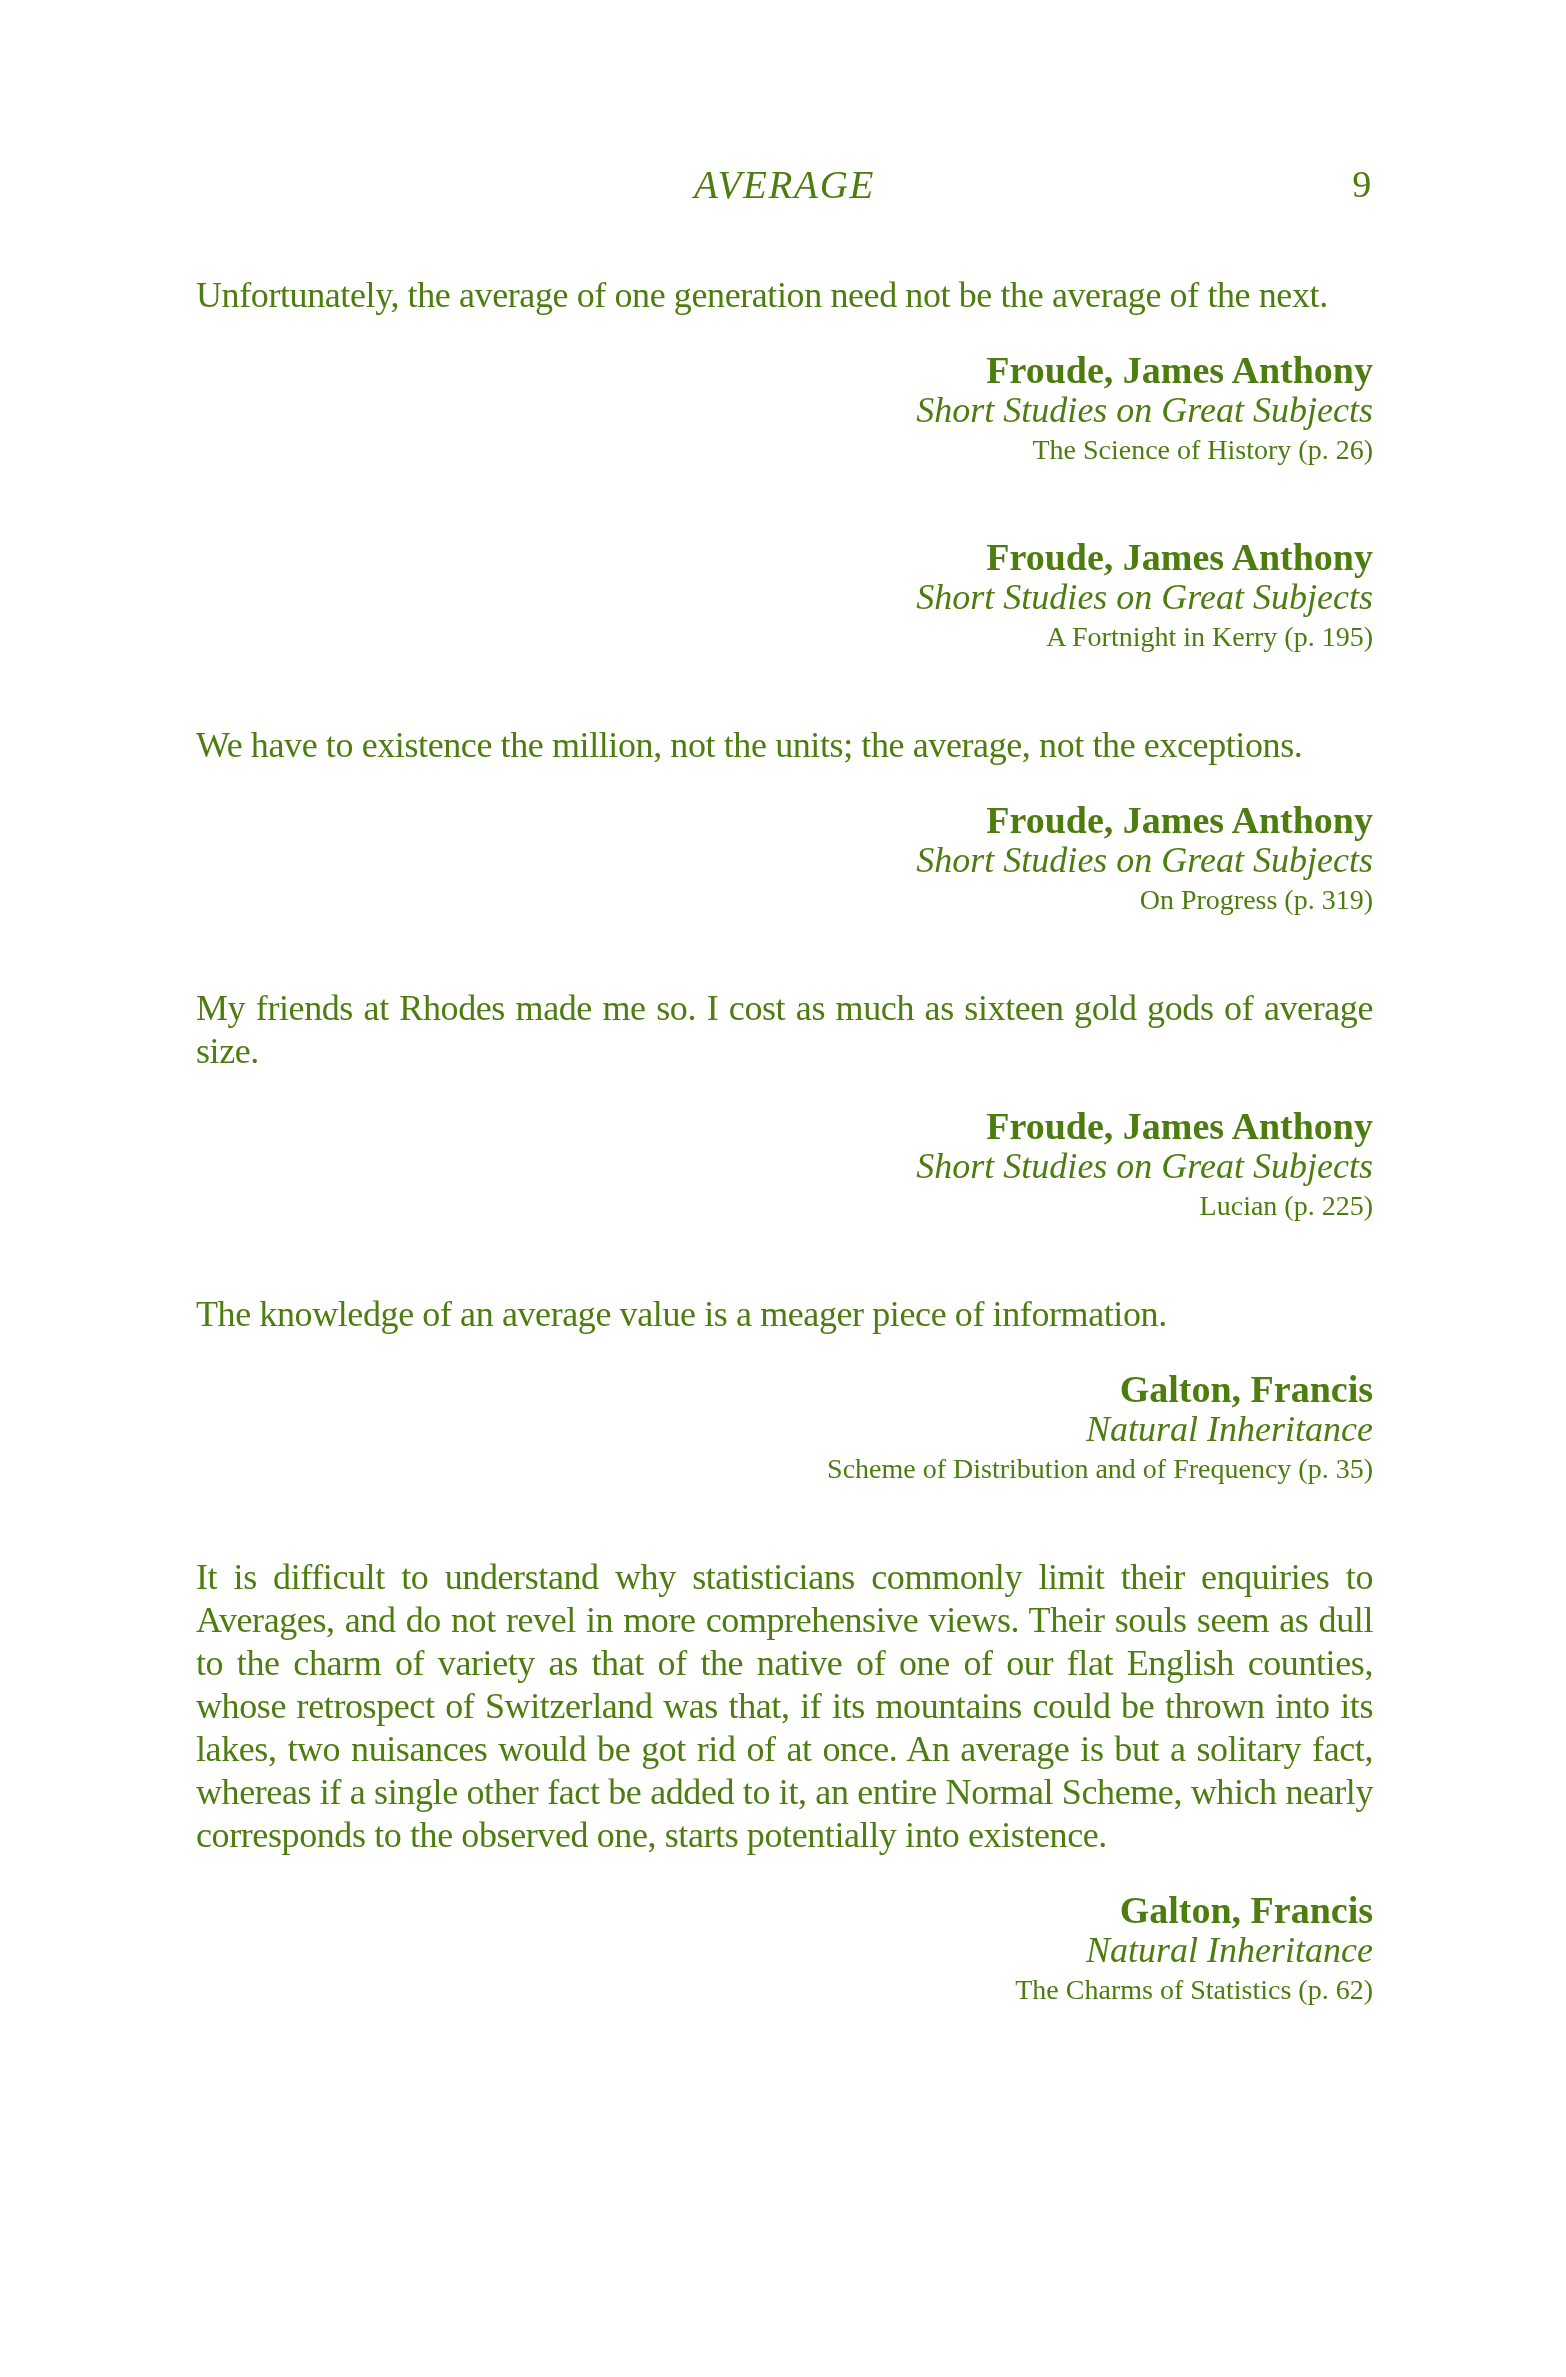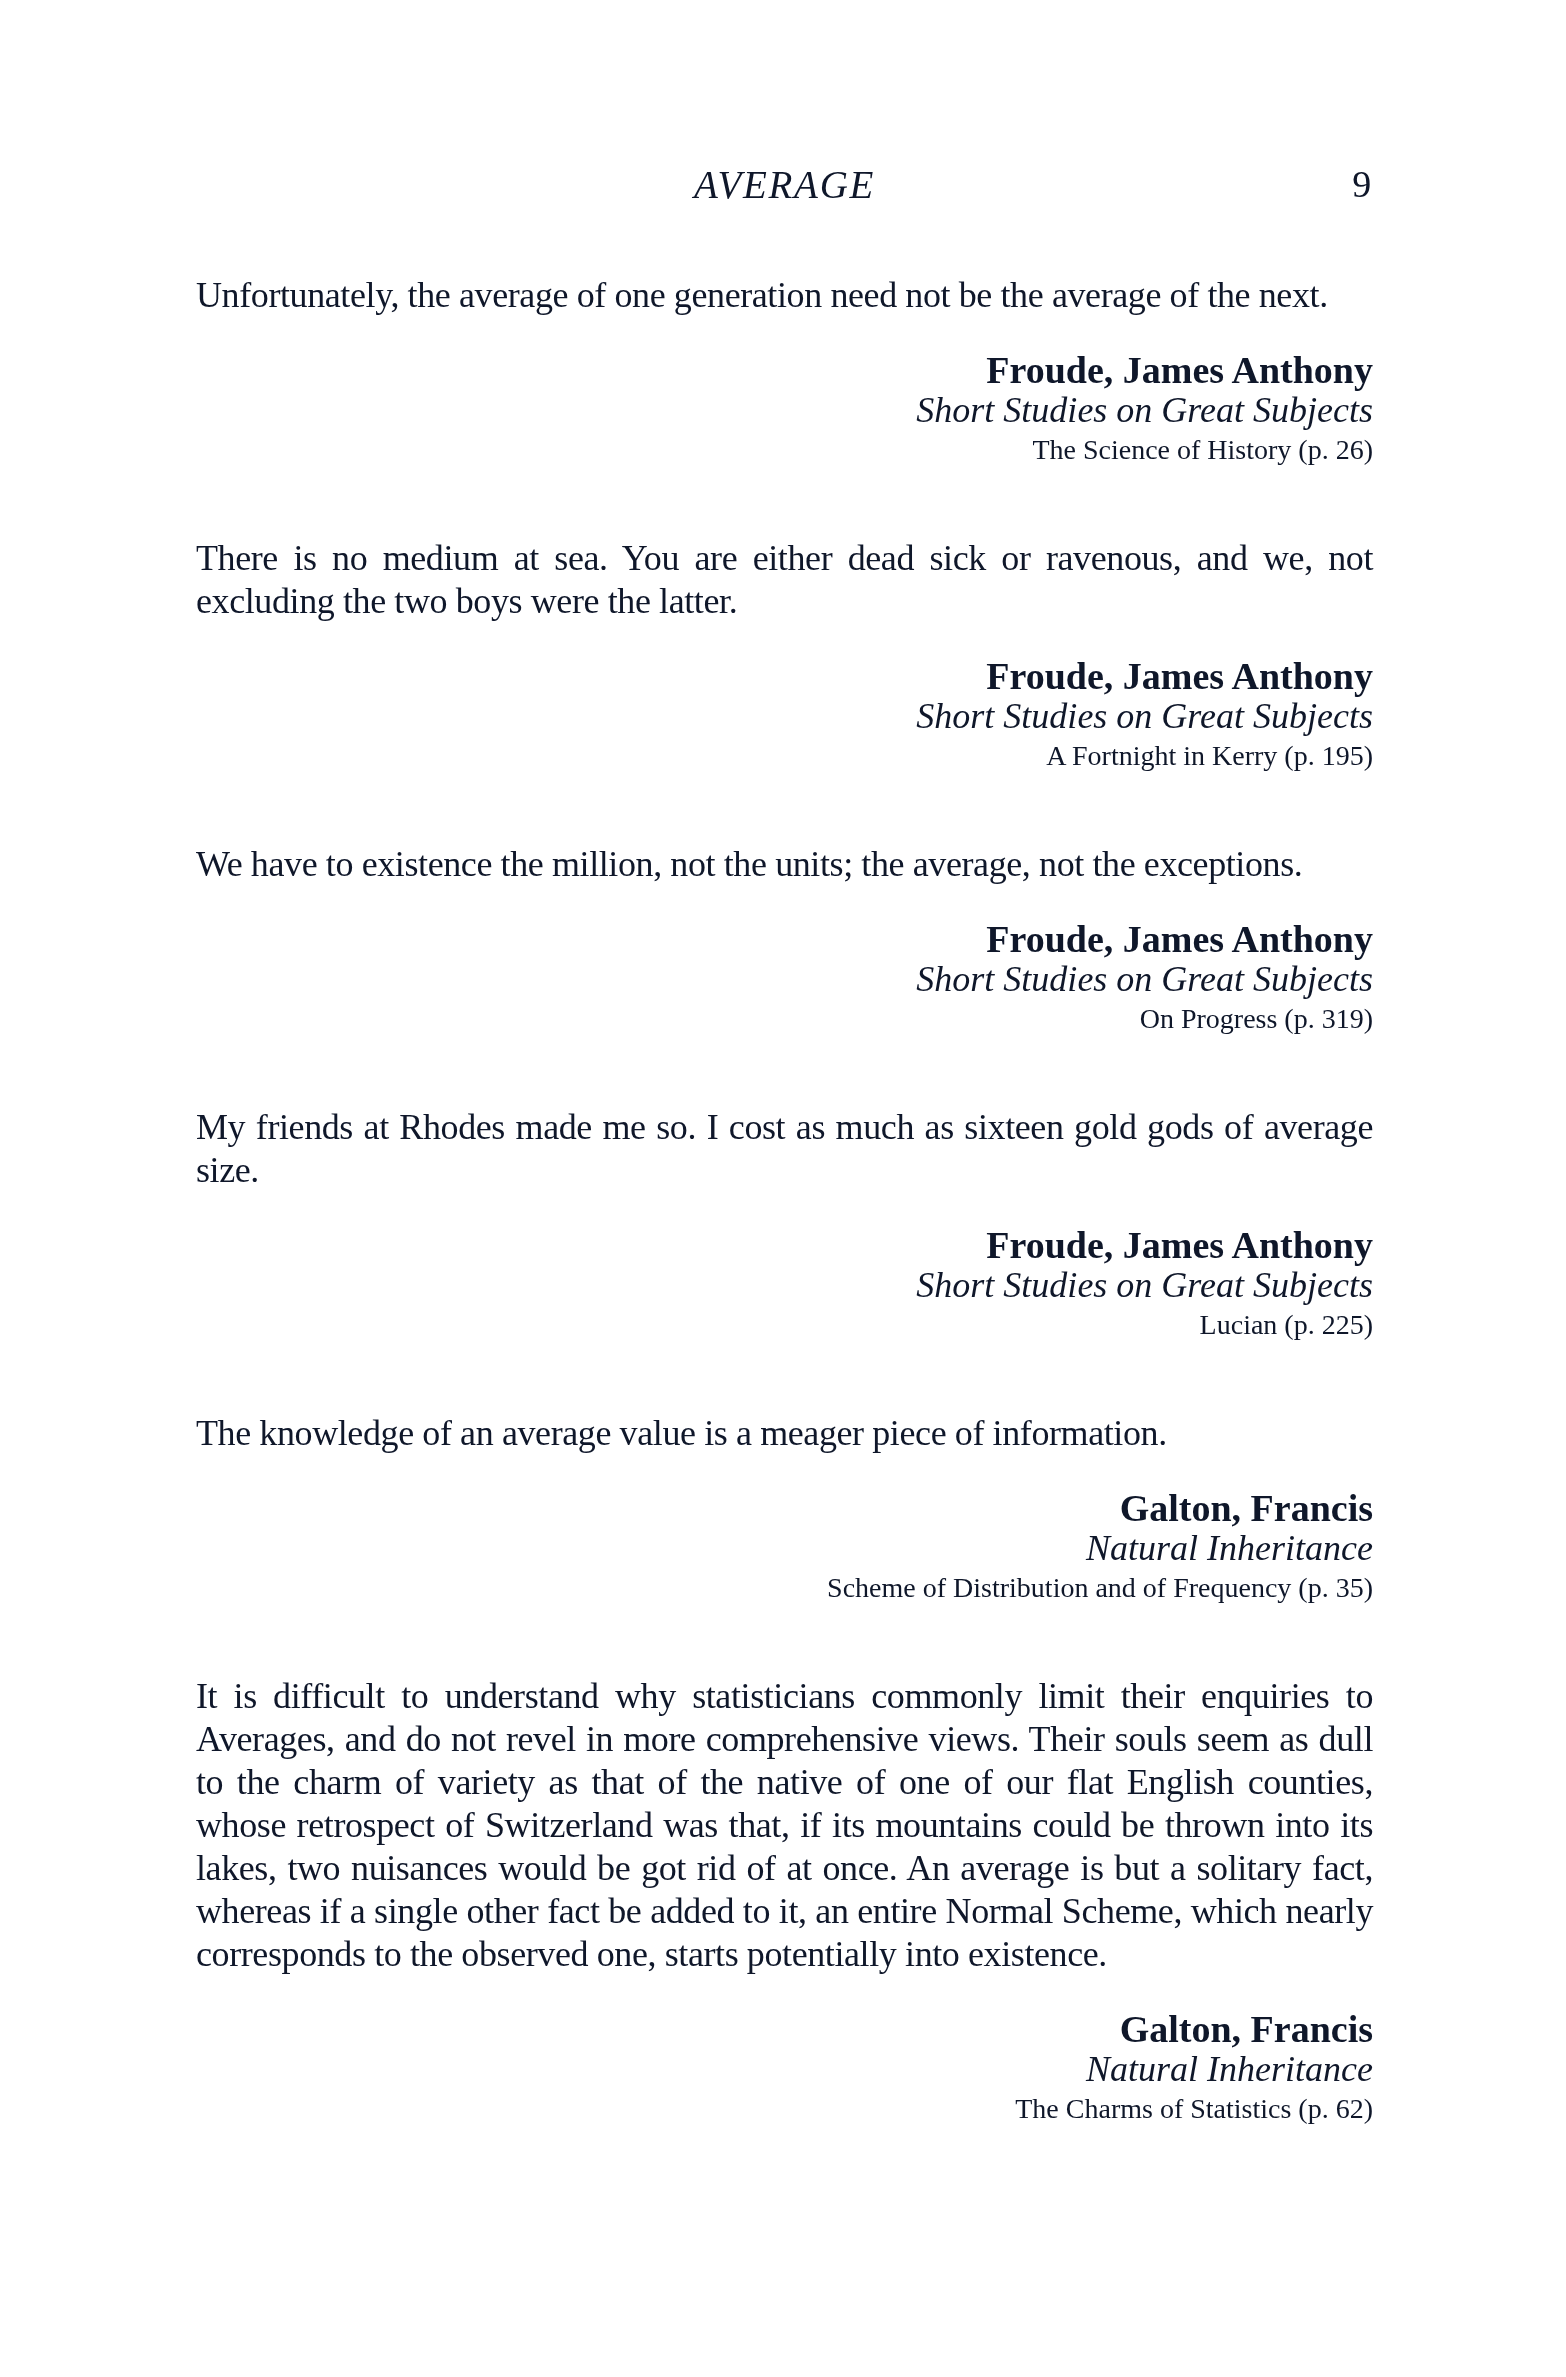--- a/index.html
+++ b/index.html
@@ -2,21 +2,21 @@
 <html style="font-size:13.7px"><head>
 <meta charset="utf-8">
 <style>
   html, body { margin: 0; padding: 0; background: #e8e8e8; }
   .page {
     position: relative;
     width: 1566px;
     height: 2377px;
     margin: 0 auto;
     background: #ffffff;
-    color: #0f172a;
+    color: #4d7c0f;
     font-family: "Liberation Serif", "DejaVu Serif", serif;
     box-sizing: border-box;
     padding: 163px 193px 0 196px;
     overflow: hidden;
   }
   .running-head {
     position: relative;
     height: 43px;
     line-height: 43px;
   }
@@ -73,21 +73,20 @@
   <div class="quote-block first">
     <div class="quote-text">Unfortunately, the average of one generation need not be the average of the next.</div>
     <div class="attribution">
       <div class="author">Froude, James Anthony</div>
       <div class="source">Short Studies on Great Subjects</div>
       <div class="reference">The Science of History (p. 26)</div>
     </div>
   </div>
 
   <div class="quote-block">
-    <div class="quote-text">There is no medium at sea. You are either dead sick or ravenous, and we, not excluding the two boys were the latter.</div>
     <div class="attribution">
       <div class="author">Froude, James Anthony</div>
       <div class="source">Short Studies on Great Subjects</div>
       <div class="reference">A Fortnight in Kerry (p. 195)</div>
     </div>
   </div>
 
   <div class="quote-block">
     <div class="quote-text">We have to existence the million, not the units; the average, not the exceptions.</div>
     <div class="attribution">

